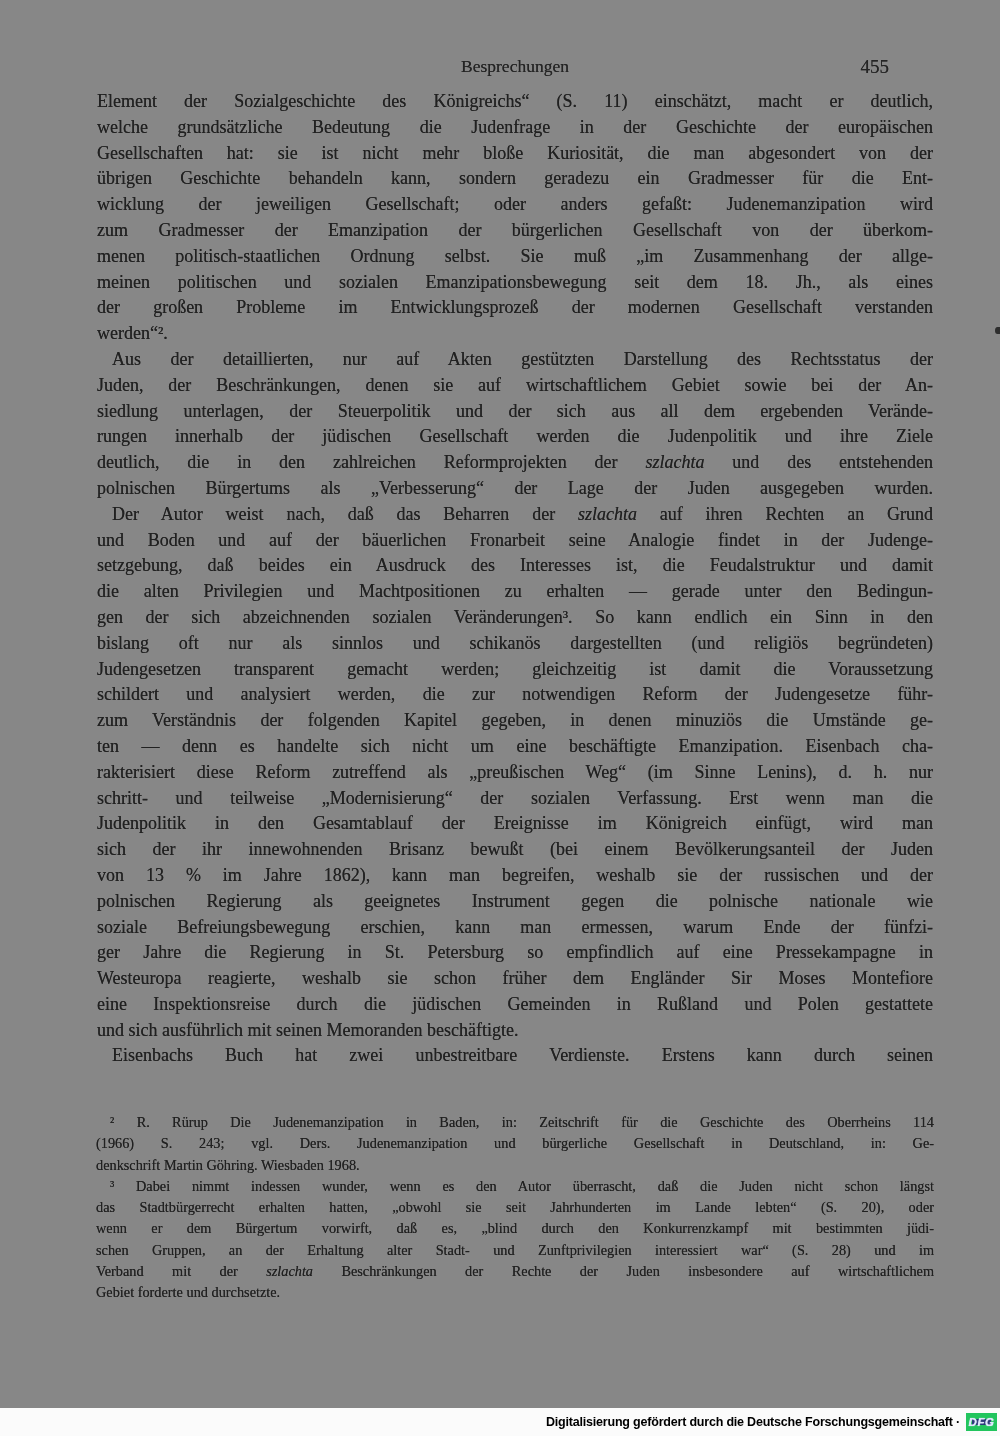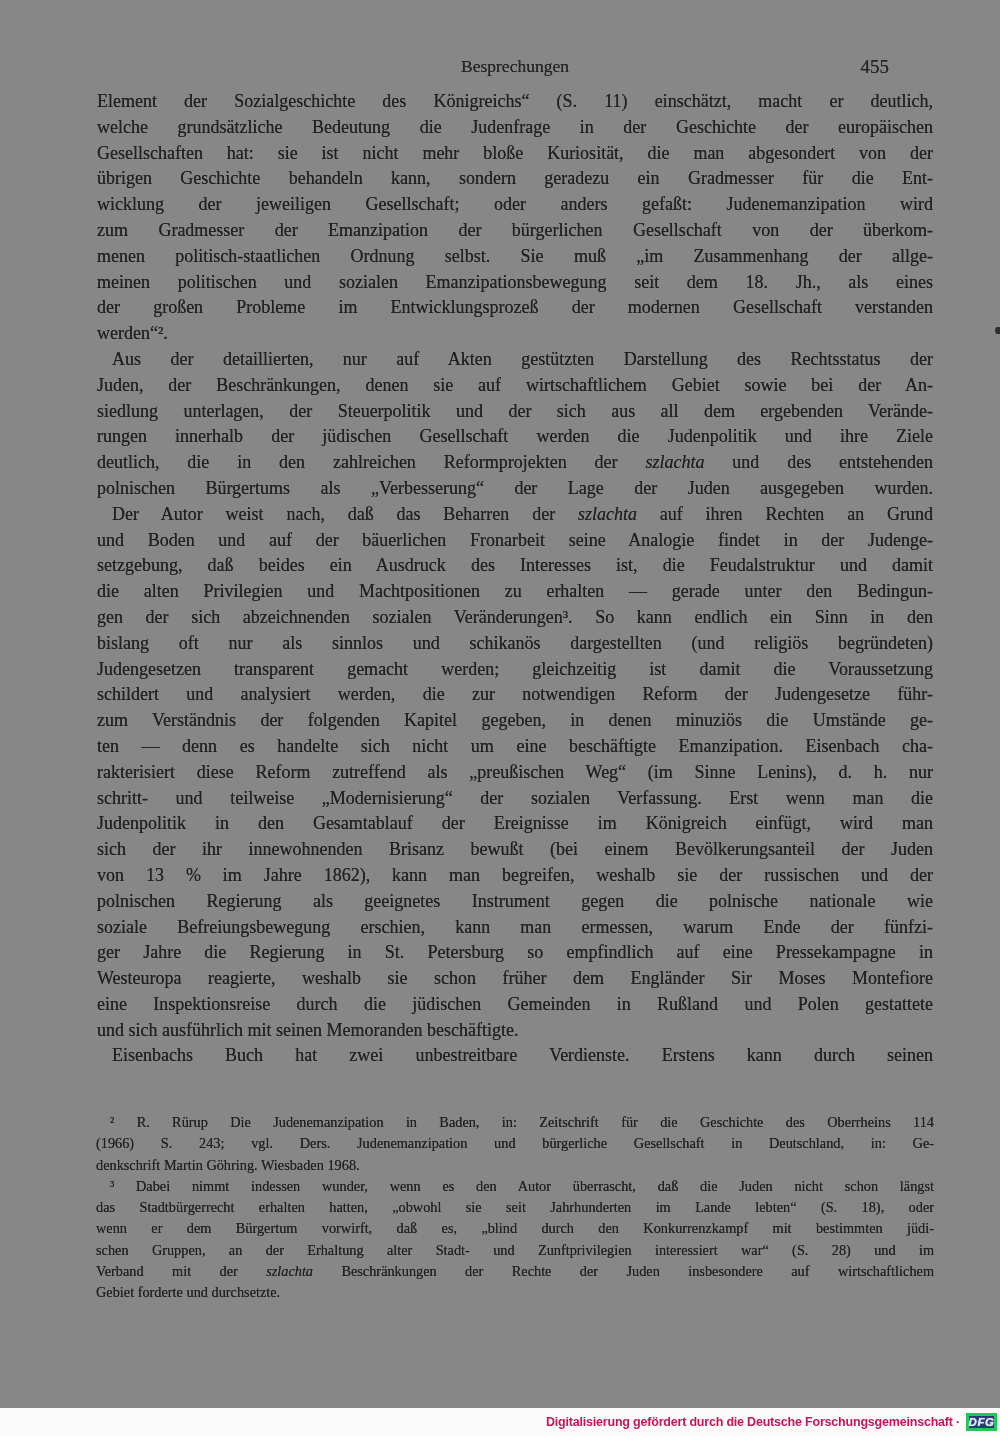--- a/index.html
+++ b/index.html
@@ -94,31 +94,31 @@
     align-items: center;
     justify-content: flex-end;
     gap: 6px;
     padding-right: 3px;
   }
   .footer-text {
     font-family: "Liberation Sans", sans-serif;
     font-weight: 700;
     font-size: 12.5px;
     letter-spacing: -0.2px;
-    color: #be185d;
+    color: #000000;
   }
   .dfg-logo {
     display: flex;
     align-items: center;
     justify-content: center;
     width: 31px;
     height: 18px;
     box-sizing: border-box;
     background: #263677;
-    border: 3px solid #22c55e;
+    border: 6px solid #22c55e;
     color: #dfe6ff;
     font-family: "Liberation Sans", sans-serif;
     font-weight: 700;
     font-style: italic;
     font-size: 11.5px;
     letter-spacing: .5px;
     text-shadow: 0 0 1px #ffffff;
   }
 </style>
 </head>
@@ -172,21 +172,21 @@
       <div class="line end">und sich ausführlich mit seinen Memoranden beschäftigte.</div>
       <div class="line indent">Eisenbachs Buch hat zwei unbestreitbare Verdienste. Erstens kann durch seinen</div>
     </div>
 
   <div class="footnotes-block">
 
   <div class="line indent">² R. Rürup Die Judenemanzipation in Baden, in: Zeitschrift für die Geschichte des Oberrheins 114</div>
       <div class="line">(1966) S. 243; vgl. Ders. Judenemanzipation und bürgerliche Gesellschaft in Deutschland, in: Ge-</div>
       <div class="line end">denkschrift Martin Göhring. Wiesbaden 1968.</div>
       <div class="line indent">³ Dabei nimmt indessen wunder, wenn es den Autor überrascht, daß die Juden nicht schon längst</div>
-      <div class="line">das Stadtbürgerrecht erhalten hatten, „obwohl sie seit Jahrhunderten im Lande lebten“ (S. 18), oder</div>
+      <div class="line">das Stadtbürgerrecht erhalten hatten, „obwohl sie seit Jahrhunderten im Lande lebten“ (S. 20), oder</div>
       <div class="line">wenn er dem Bürgertum vorwirft, daß es, „blind durch den Konkurrenzkampf mit bestimmten jüdi-</div>
       <div class="line">schen Gruppen, an der Erhaltung alter Stadt- und Zunftprivilegien interessiert war“ (S. 28) und im</div>
       <div class="line">Verband mit der <i>szlachta</i> Beschränkungen der Rechte der Juden insbesondere auf wirtschaftlichem</div>
       <div class="line end">Gebiet forderte und durchsetzte.</div>
     </div>
 
   <div class="artifact"></div>
 
   <div class="footer">
     <span class="footer-text">Digitalisierung gefördert durch die Deutsche Forschungsgemeinschaft ·</span>

